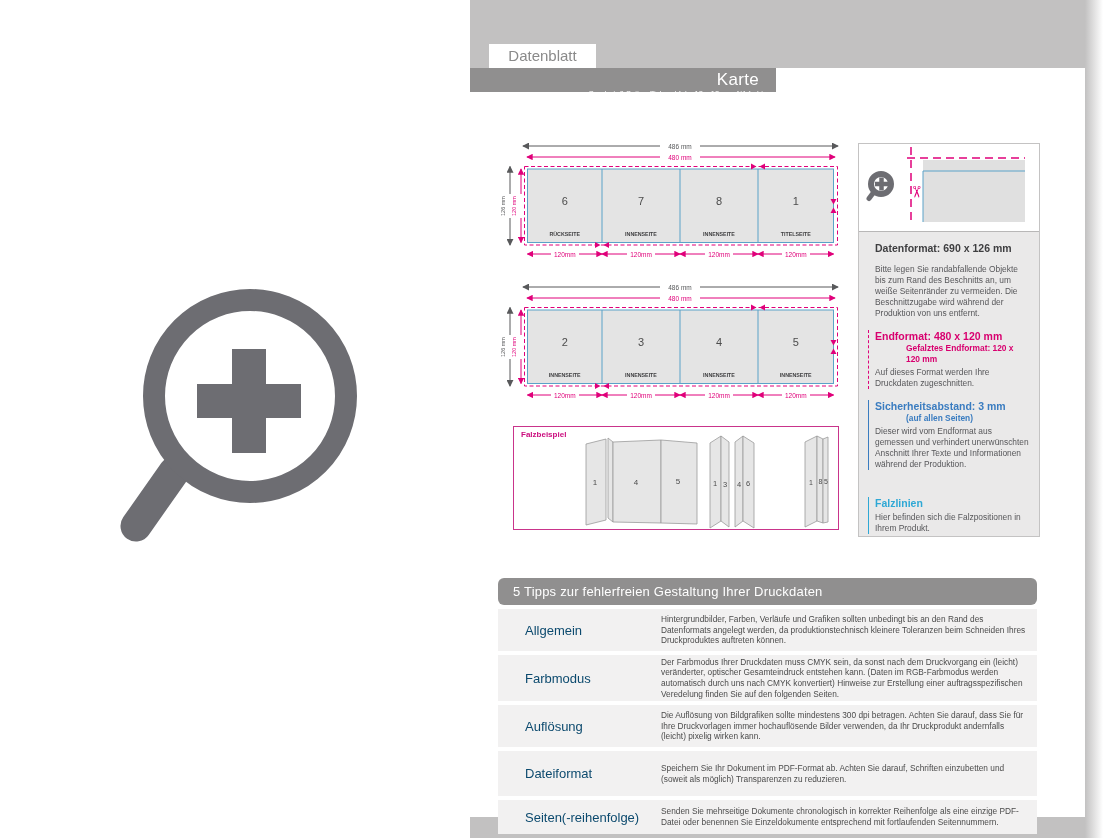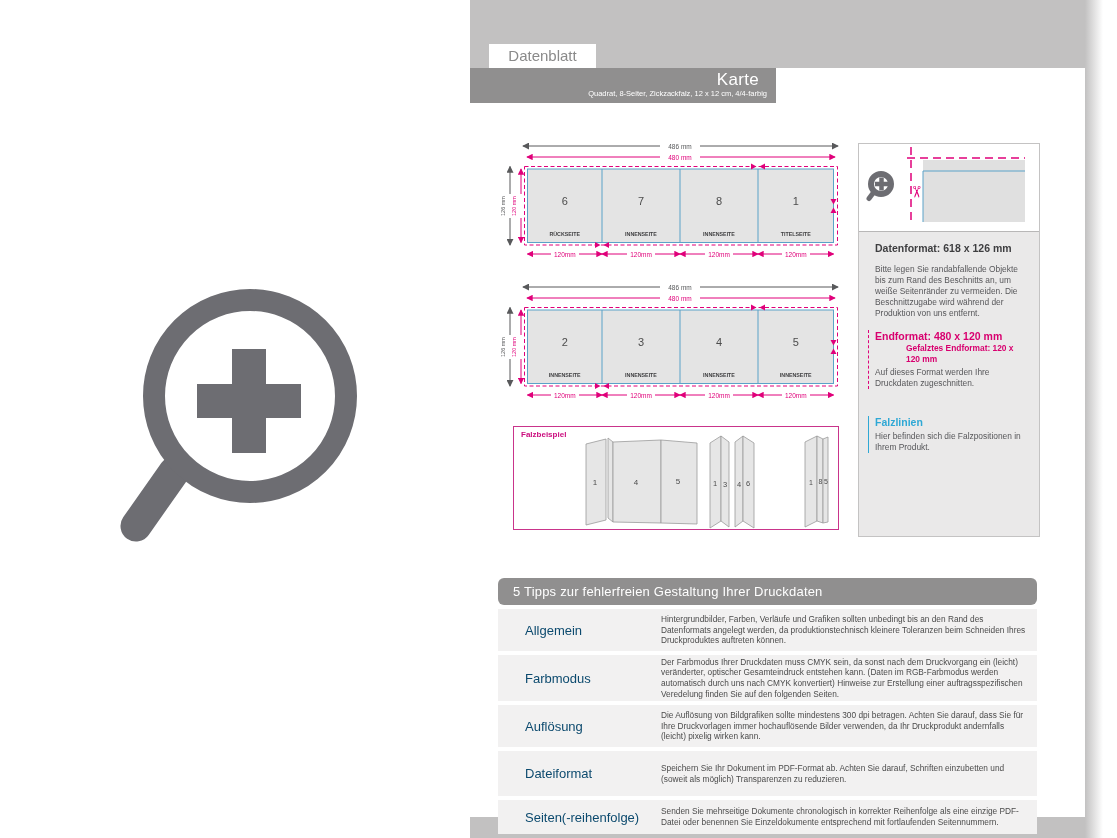--- a/index.html
+++ b/index.html
@@ -11,21 +11,21 @@
   
   .backdrop { left:470px; top:0; width:633px; height:838px;
     background:linear-gradient(90deg,#c2c1c1 0,#c2c1c1 615px,#ffffff 633px); z-index:0; }
   .page { left:470px; top:42px; width:615px; height:775px; background:#fff; z-index:1; }
   .topband { left:470px; top:0; width:633px; height:68px;
     background:linear-gradient(90deg,#c2c1c1 0,#c2c1c1 615px,#ffffff 633px); z-index:2; }
 
   .datenblatt { left:489px; top:44px; width:107px; height:24px; background:#fff;
     color:#8a8a8a; font-size:15px; line-height:24px; text-align:center; z-index:3; }
 
-  .titlebar { left:470px; top:68px; width:306px; height:35px; background:#908f8f;
+  .titlebar { left:470px; top:68px; width:306px; height:24px; background:#908f8f;
     z-index:3; display:flex; flex-direction:column; align-items:flex-end; padding-top:3px; }
   .titlebar .t { color:#fff; font-size:17px; line-height:18px; margin-right:17px; letter-spacing:.3px; }
   .titlebar .s { color:#fff; font-size:7.5px; line-height:10px; margin-right:9px; }
 
   svg { position:absolute; z-index:3; font-family:"Liberation Sans", sans-serif; }
   svg text { font-family:"Liberation Sans", sans-serif; }
 
   .falzbox { left:513px; top:426px; width:326px; height:104px; border:1px solid #c9348b;
     z-index:3; }
   .falzlabel { position:absolute; left:7px; top:3px; font-size:8px; font-weight:bold;
@@ -238,27 +238,32 @@
       <rect x="64" y="16" width="102" height="62" fill="#e0e0e0"></rect>
       <line x1="48" y1="14" x2="166" y2="14" stroke="#e0007a" stroke-width="1.5" stroke-dasharray="8 5"></line>
       <line x1="52" y1="3" x2="52" y2="78" stroke="#e0007a" stroke-width="1.5" stroke-dasharray="8 5"></line>
       <line x1="64" y1="27" x2="166" y2="27" stroke="#5aa2c8"></line>
       <line x1="64" y1="27" x2="64" y2="78" stroke="#5aa2c8"></line>
       <text x="52" y="48" font-size="16" fill="#e0007a" text-anchor="middle" transform="rotate(90 52 48)">✂</text>
     </svg>
   </div>
   <div class="sb-text">
     <div class="sb-sec">
-      <div class="sb-title">Datenformat: 618 x 126 mm</div>
+      <div class="sb-title">Datenformat: 690 x 126 mm</div>
       <p class="sb-body gap">Bitte legen Sie randabfallende Objekte bis zum Rand des Beschnitts an, um weiße Seitenränder zu vermeiden. Die Beschnittzugabe wird während der Produktion von uns entfernt.</p>
     </div>
     <div class="sb-sec acc-m">
       <div class="sb-title mag">Endformat: 480 x 120 mm</div>
       <div class="sb-sub mag">Gefalztes Endformat: 120 x 120 mm</div>
       <p class="sb-body">Auf dieses Format werden Ihre Druckdaten zugeschnitten.</p>
+    </div>
+    <div class="sb-sec acc-b">
+      <div class="sb-title blu">Sicherheitsabstand: 3 mm</div>
+      <div class="sb-sub blu">(auf allen Seiten)</div>
+      <p class="sb-body">Dieser wird vom Endformat aus gemessen und verhindert unerwünschten Anschnitt Ihrer Texte und Informationen während der Produktion.</p>
     </div>
     <div class="sb-sec acc-c">
       <div class="sb-title cya">Falzlinien</div>
       <p class="sb-body">Hier befinden sich die Falzpositionen in Ihrem Produkt.</p>
     </div>
   </div>
 </div>
 
 <div class="abs tips-header">5 Tipps zur fehlerfreien Gestaltung Ihrer Druckdaten</div>
 <div class="abs tips">

